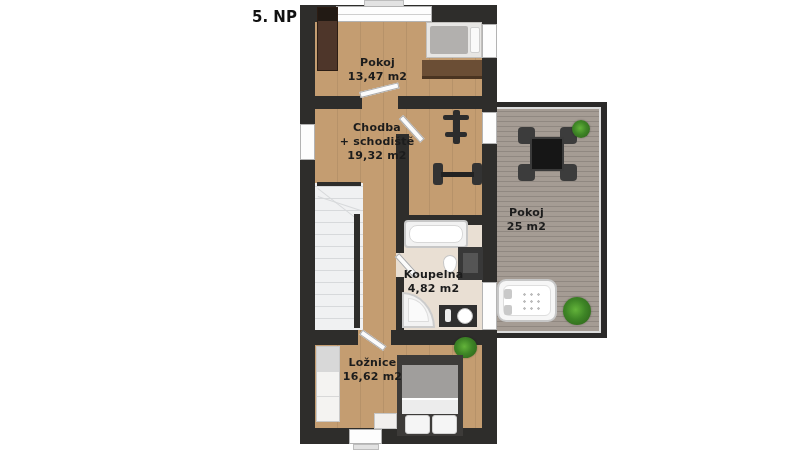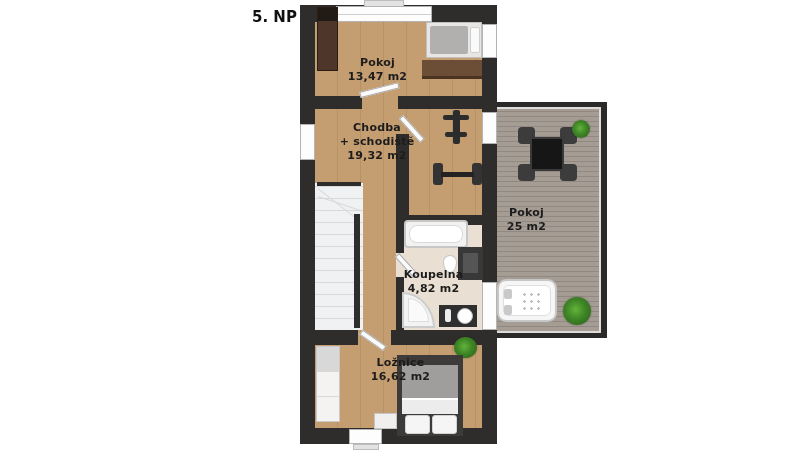--- a/index.html
+++ b/index.html
@@ -141,18 +141,18 @@
   <div class="abs" style="left:316px;top:346px;width:24px;height:76px;background:#f4f3f1;border:1px solid #c9c9c9;
               background-image:linear-gradient(0deg,transparent 24px,#d8d8d8 24px,#d8d8d8 25px,transparent 25px,transparent 49px,#d8d8d8 49px,#d8d8d8 50px);"></div>
   <div class="plant" style="left:454px;top:337px;width:23px;height:21px;"></div>
   <div class="abs" style="left:397px;top:355px;width:66px;height:81px;background:#3d3b39;">
     <div class="abs" style="left:5px;top:10px;width:56px;height:33px;background:#a09e9c;"></div>
     <div class="abs" style="left:5px;top:43px;width:56px;height:16px;background:#ececec;border-top:2px solid #fff;"></div>
     <div class="pillow" style="left:8px;top:60px;width:23px;height:17px;"></div>
     <div class="pillow" style="left:35px;top:60px;width:23px;height:17px;"></div>
   </div>
   <div class="abs" style="left:374px;top:413px;width:23px;height:16px;background:#f1efed;border:1px solid #c6c6c6;"></div>
-  <div class="room-label" style="left:335px;top:356px;width:75px;margin-left:28px;">
+  <div class="room-label" style="left:335px;top:356px;width:75px;">
     <div>Ložnice</div>
     <div>16,62 m2</div>
   </div>
 
 </div>
 
 </body></html>

